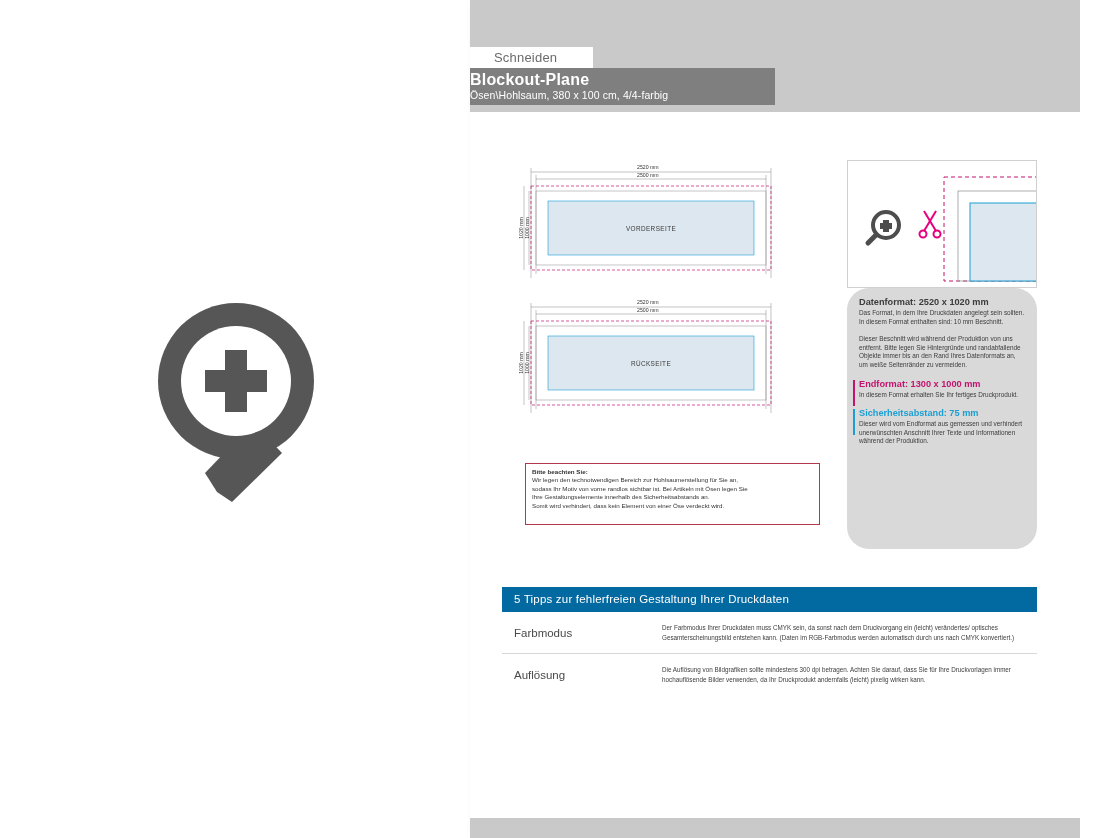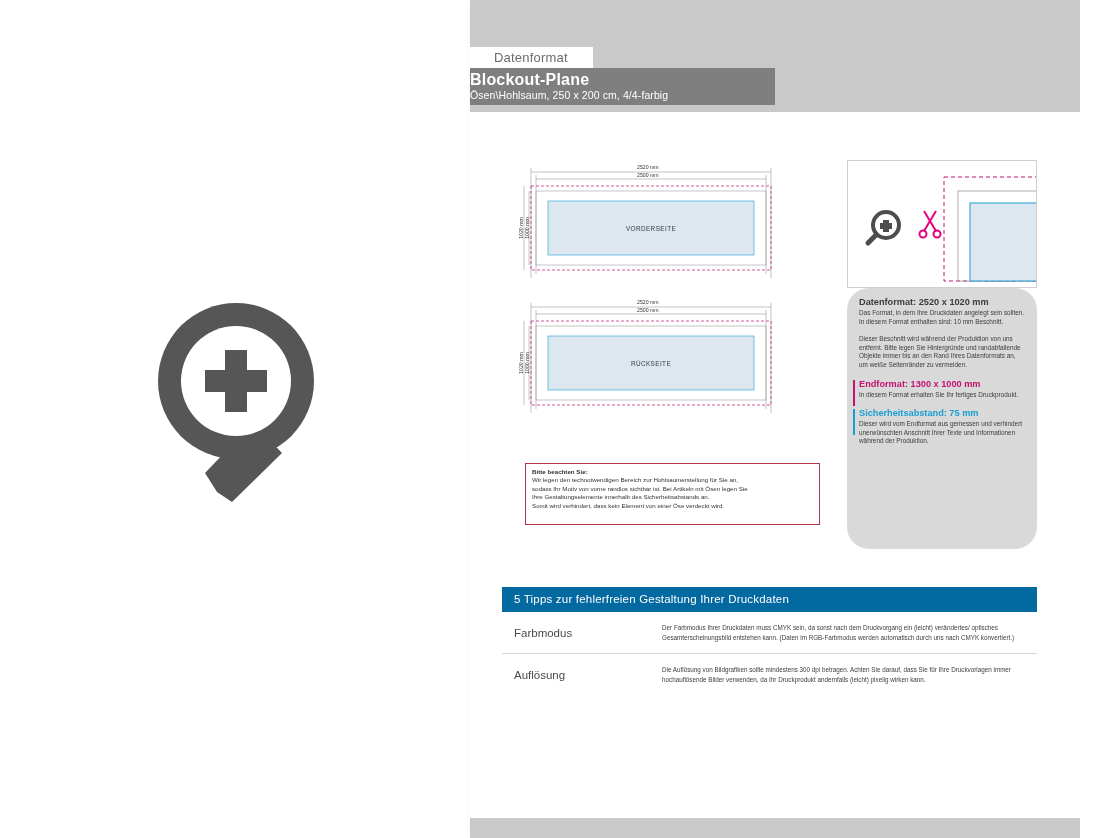--- a/index.html
+++ b/index.html
@@ -218,25 +218,25 @@
       </g>
     </svg>
   </div>
 </div>
 
 <div id="sheet">
 
   <div class="grey-band" id="band-top"></div>
   <div class="grey-band" id="band-bottom"></div>
 
-  <div id="datenblatt-tab">Datenformat</div>
+  <div id="datenblatt-tab">Schneiden</div>
 
   <div id="title-block">
     <div id="title-main">Blockout-Plane</div>
-    <div id="title-sub">Ösen\Hohlsaum, 250 x 200 cm, 4/4-farbig</div>
+    <div id="title-sub">Ösen\Hohlsaum, 380 x 100 cm, 4/4-farbig</div>
   </div>
 
   <div class="drawing" style="left:48px; top:158px;">
     <svg width="320" height="130" viewBox="0 0 320 130" xmlns="http://www.w3.org/2000/svg">
 
       <g stroke="#666" stroke-width="0.4">
         <line x1="13" y1="14" x2="253" y2="14"></line>
         <line x1="18" y1="21" x2="248" y2="21"></line>
         <line x1="13" y1="10" x2="13" y2="120"></line>
         <line x1="253" y1="10" x2="253" y2="120"></line>

